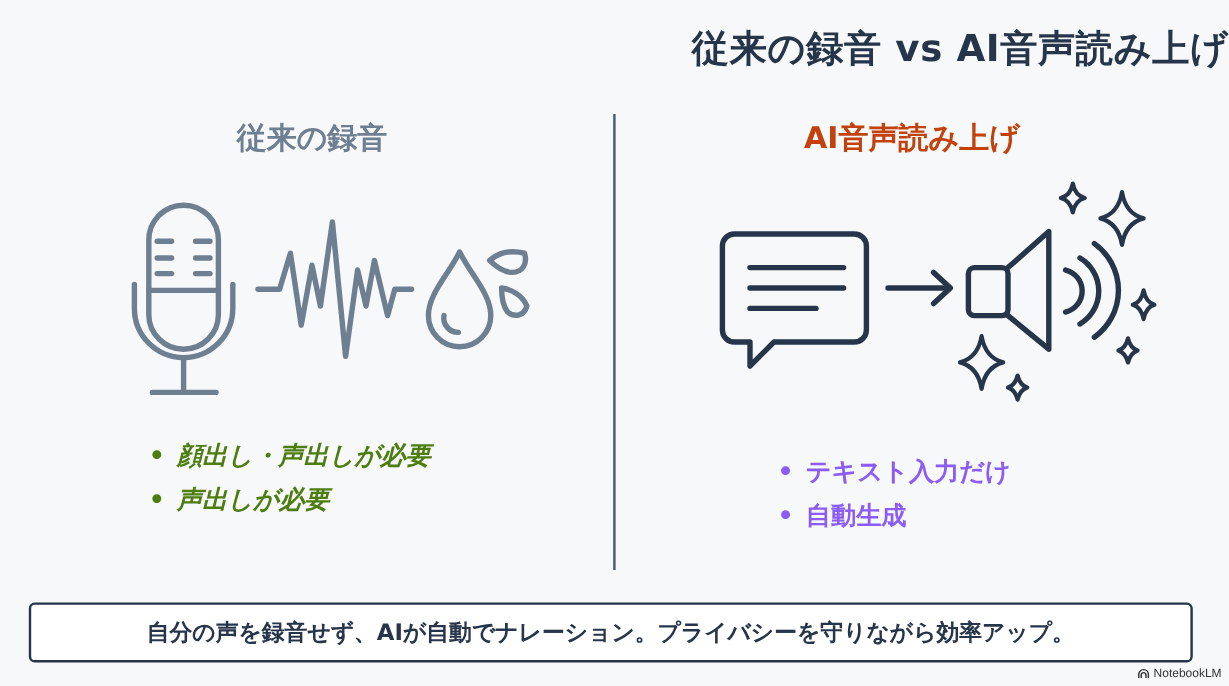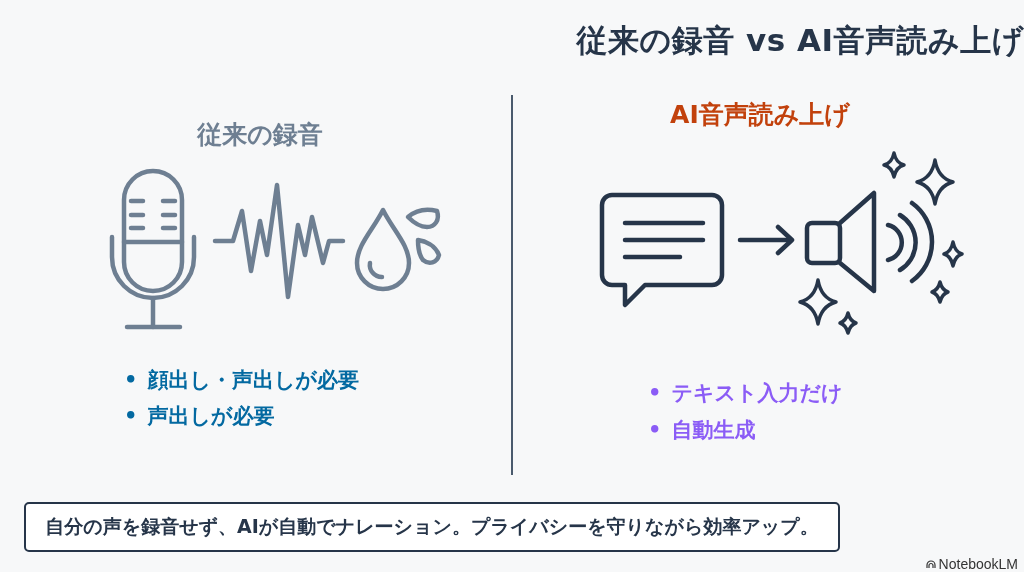--- a/index.html
+++ b/index.html
@@ -16,39 +16,39 @@
       color: #263549; letter-spacing: 0.5px; margin-left: 21px;
     }
     .divider {
       position: absolute; left: 511px; top: 95px; width: 2px; height: 380px;
       background: #4a5a6d;
     }
     .col-heading {
       position: absolute; top: 98px; font-size: 25px; font-weight: bold;
       text-align: center; width: 300px;
     }
-    .col-heading.left { left: 110px; color: #6e7f92; margin-top: 20px; }
+    .col-heading.left { left: 110px; color: #6e7f92; }
     .col-heading.right { left: 610px; color: #c2410c; }
     .icon-area { position: absolute; }
     .bullets {
       position: absolute; list-style: none; margin: 0; padding: 0;
       font-size: 21px; font-weight: bold; line-height: 36px;
     }
     .bullets li::before { content: "•"; margin-right: 10px; }
-    .bullets.left { left: 124px; top: 362px; color: #0369a1; }
+    .bullets.left { left: 124px; top: 362px; color: #4d7c0f; font-style: italic; }
     .bullets.right { left: 648px; top: 375px; color: #8b5cf6; line-height: 37px; }
     .footer-box {
-      position: absolute; left: 24px; top: 502px; width: 816px; height: 50px;
+      position: absolute; left: 24px; top: 502px; width: 970px; height: 50px;
       border: 2.5px solid #263549; border-radius: 5px; background: #ffffff;
       box-sizing: border-box;
       display: flex; align-items: center; justify-content: center;
       font-size: 19px; font-weight: bold; color: #263549;
     }
     .brand {
-      position: absolute; right: 6px; top: 556px; font-size: 14px; color: #333;
+      position: absolute; right: 6px; top: 556px; font-size: 10px; color: #333;
       display: flex; align-items: center; gap: 3px;
       font-family: "Liberation Sans", sans-serif;
     }
   </style>
 </head>
 <body>
 
 <div class="title">従来の録音 vs AI音声読み上げ</div>
 
 <div class="divider"></div>

